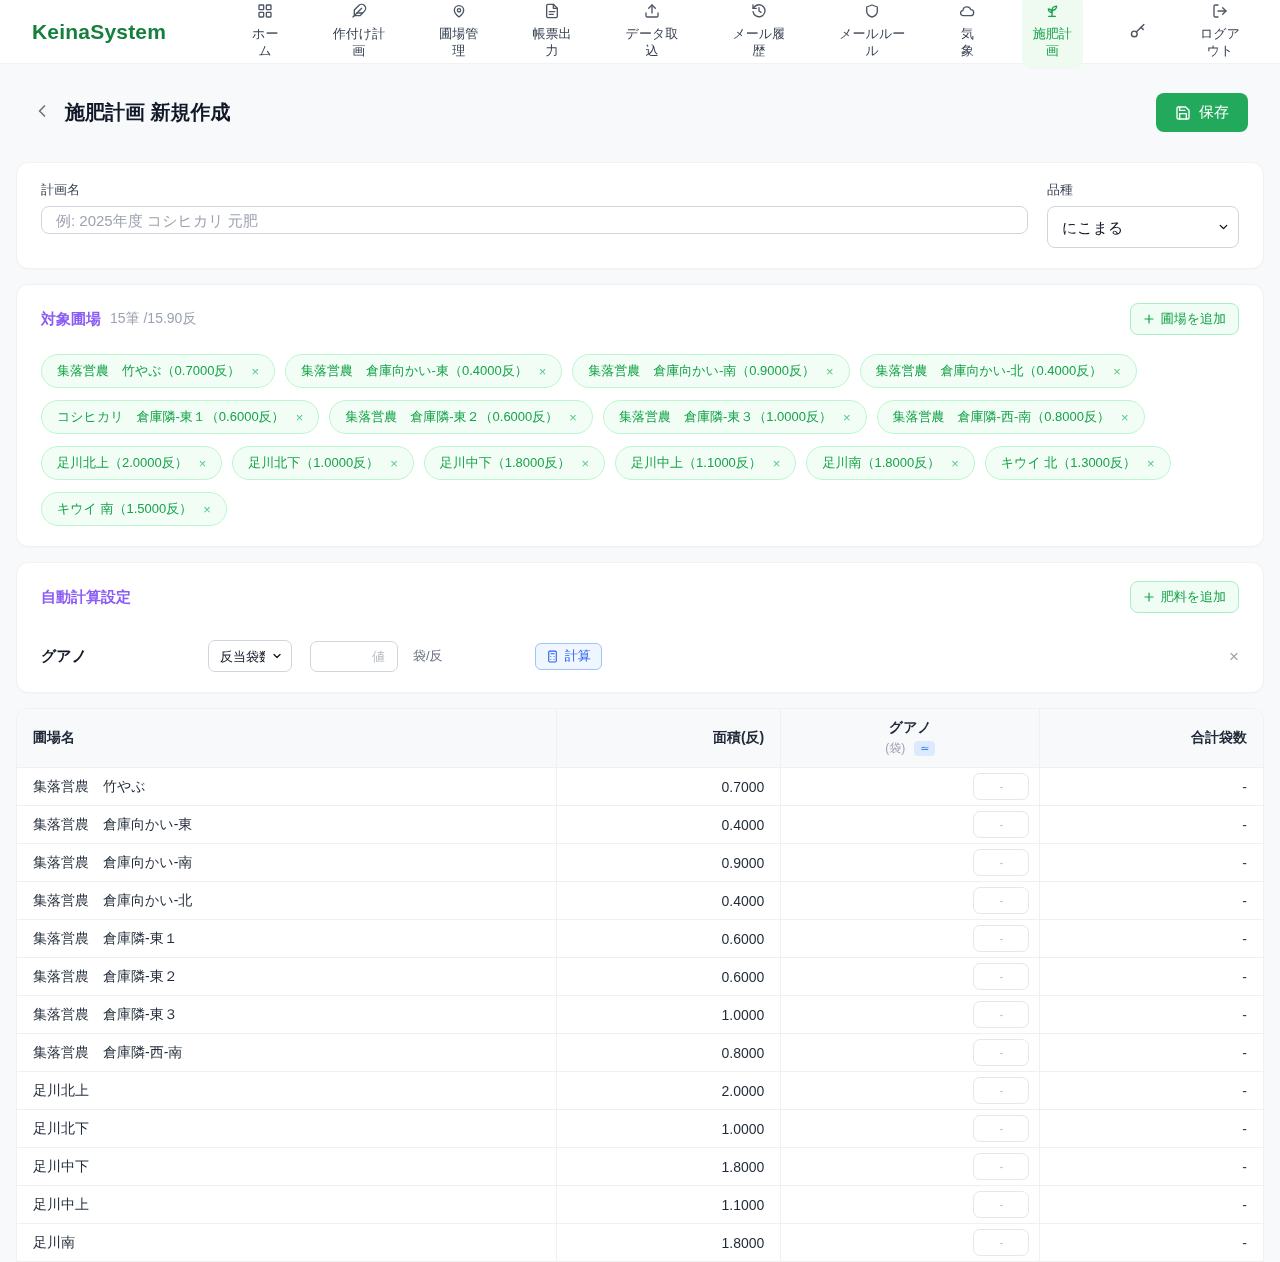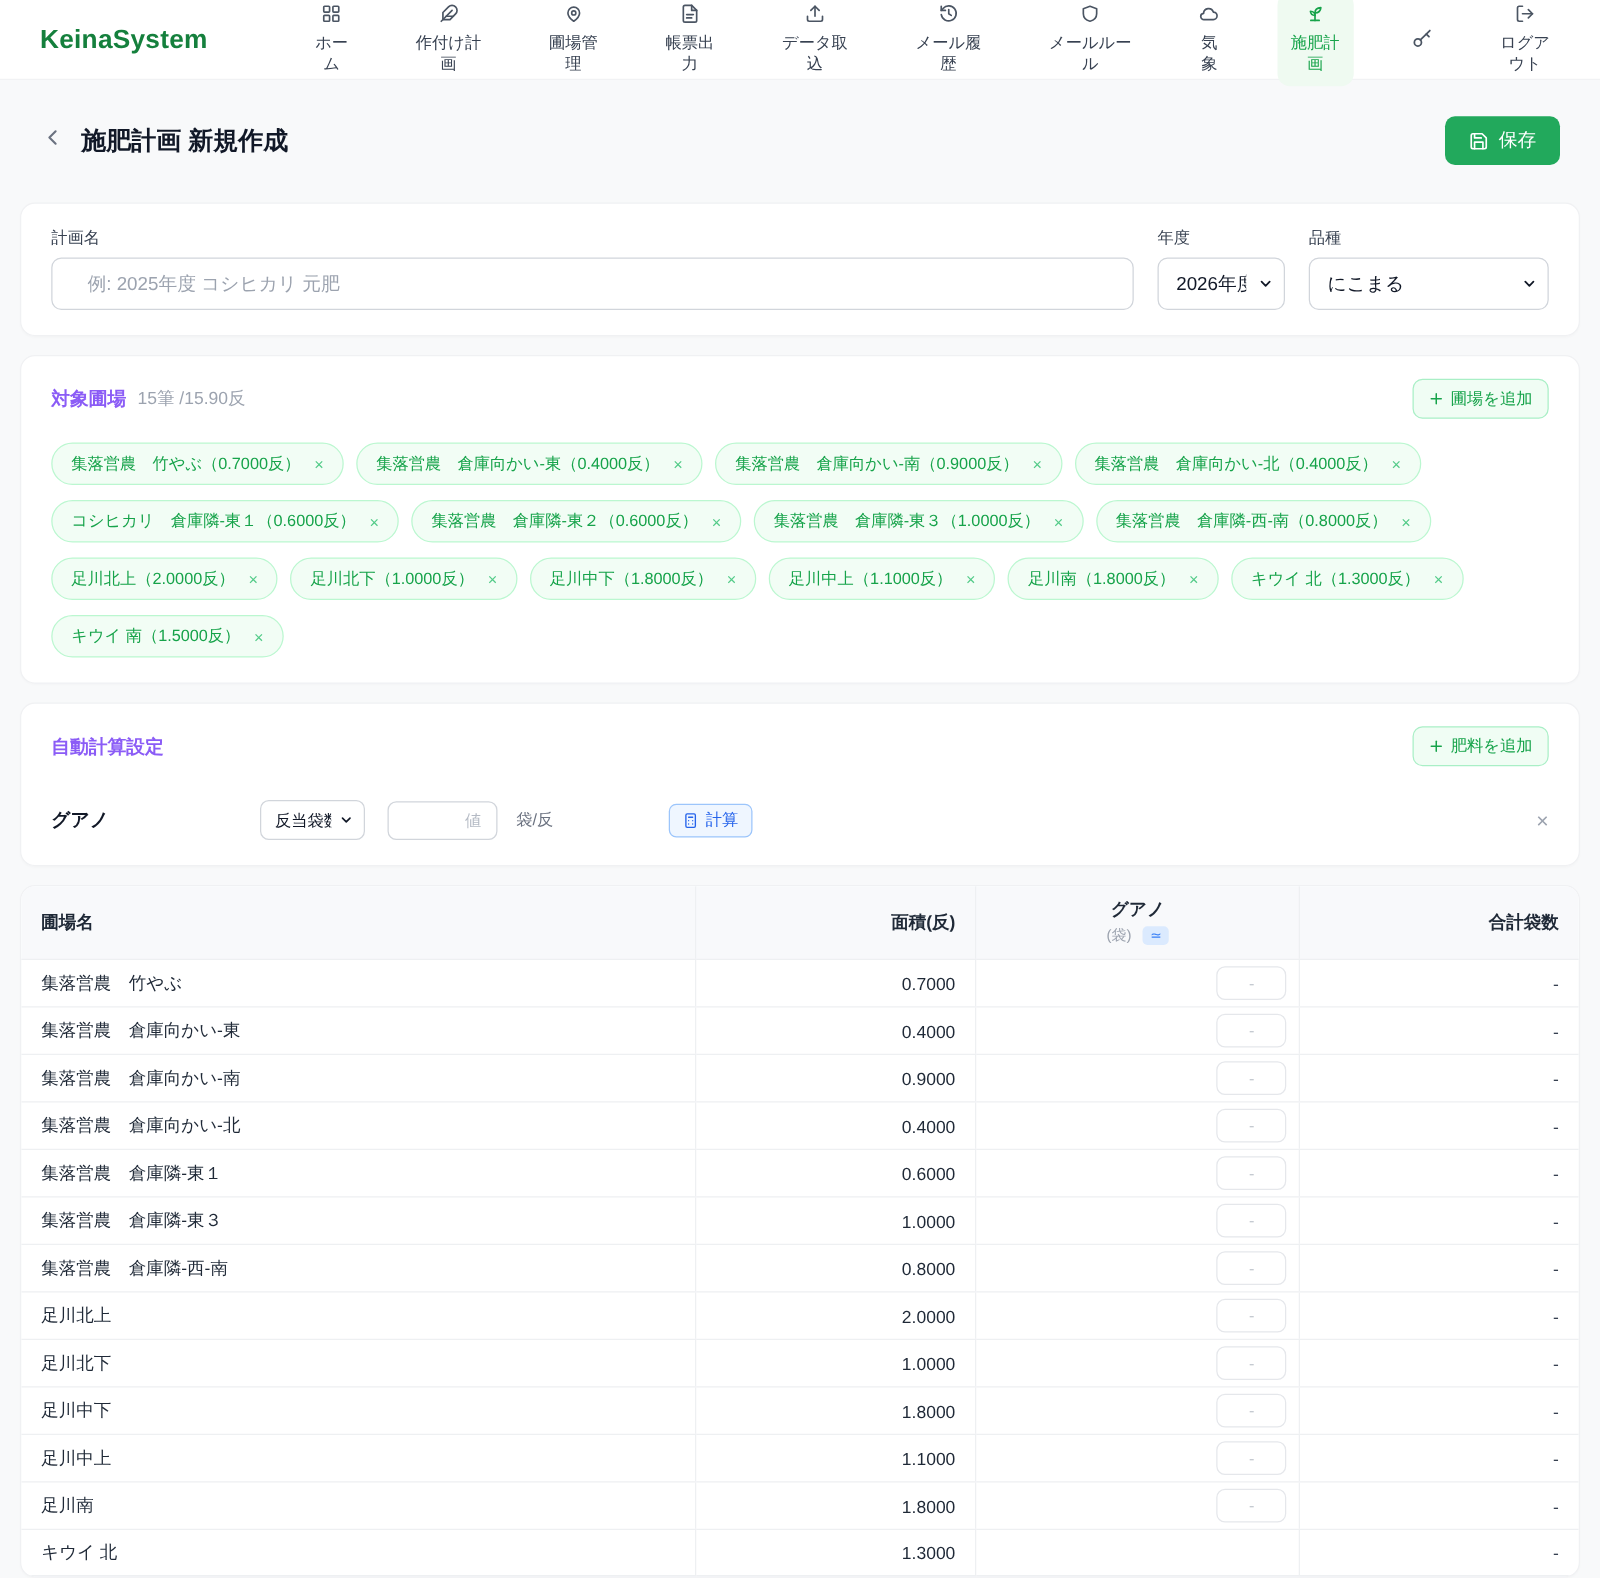--- a/index.html
+++ b/index.html
@@ -36,22 +36,22 @@
     margin:0 16px 15px; background:#fff; border:1px solid #f0f1f3;
     border-radius:12px; padding:18px 24px 20px;
     box-shadow:0 1px 2px rgba(0,0,0,.02);
   }
   
   .plan-form { display:flex; gap:19px; }
   .form-group { display:flex; flex-direction:column; }
   .form-group.grow { flex:1; }
   .form-label { font-size:13px; color:#374151; margin-bottom:7px; }
   .text-input {
-    height:42px; border:1px solid #d1d5db; border-radius:8px;
-    padding:0 28px; font-size:15px; color:#111827; font-family:inherit; outline:none; background:#fff;
+    height:28px; border:1px solid #d1d5db; border-radius:8px;
+    padding:0 14px; font-size:15px; color:#111827; font-family:inherit; outline:none; background:#fff;
   }
   .text-input::placeholder { color:#9ca3af; }
   .select-wrap { position:relative; }
   .select-wrap select {
     appearance:none; -webkit-appearance:none; height:42px; width:100%;
     border:1px solid #d1d5db; border-radius:8px; background:#fff;
     font-size:15px; color:#111827; font-family:inherit;
     padding:0 30px 0 14px; outline:none; cursor:pointer;
   }
   .select-caret { position:absolute; right:9px; top:50%; transform:translateY(-50%); pointer-events:none; display:flex; }
@@ -261,33 +261,20 @@
     <span>保存</span>
   </button>
 </div>
 
 <div class="card">
   <div class="plan-form">
     <div class="form-group grow">
       <label class="form-label">計画名</label>
       <input class="text-input" type="text" placeholder="例: 2025年度 コシヒカリ 元肥" style="">
     </div>
-    <div class="form-group w-year">
-      <label class="form-label">年度</label>
-      <div class="select-wrap">
-        <select>
-          <option>2026年度</option>
-        </select>
-        <span class="select-caret">
-          <svg width="13" height="13" viewBox="0 0 24 24" fill="none" stroke="#111827" stroke-width="2.6" stroke-linecap="round" stroke-linejoin="round">
-              <polyline points="6 9 12 15 18 9"></polyline>
-            </svg>
-        </span>
-      </div>
-    </div>
     <div class="form-group w-variety">
       <label class="form-label">品種</label>
       <div class="select-wrap">
         <select>
           <option>にこまる</option>
         </select>
         <span class="select-caret">
           <svg width="13" height="13" viewBox="0 0 24 24" fill="none" stroke="#111827" stroke-width="2.6" stroke-linecap="round" stroke-linejoin="round">
               <polyline points="6 9 12 15 18 9"></polyline>
             </svg>
@@ -460,20 +447,26 @@
           <td class="cell-fert"><input class="qty-input" type="text" placeholder="-" style=""></td>
           <td class="cell-total">-</td>
         </tr>
         <tr>
           <td class="cell-name">集落営農　倉庫隣-東１</td>
           <td class="cell-area">0.6000</td>
           <td class="cell-fert"><input class="qty-input" type="text" placeholder="-" style=""></td>
           <td class="cell-total">-</td>
         </tr>
         <tr>
+          <td class="cell-name">集落営農　倉庫隣-東２</td>
+          <td class="cell-area">0.6000</td>
+          <td class="cell-fert"><input class="qty-input" type="text" placeholder="-" style=""></td>
+          <td class="cell-total">-</td>
+        </tr>
+        <tr>
           <td class="cell-name">集落営農　倉庫隣-東３</td>
           <td class="cell-area">1.0000</td>
           <td class="cell-fert"><input class="qty-input" type="text" placeholder="-" style=""></td>
           <td class="cell-total">-</td>
         </tr>
         <tr>
           <td class="cell-name">集落営農　倉庫隣-西-南</td>
           <td class="cell-area">0.8000</td>
           <td class="cell-fert"><input class="qty-input" type="text" placeholder="-" style=""></td>
           <td class="cell-total">-</td>

